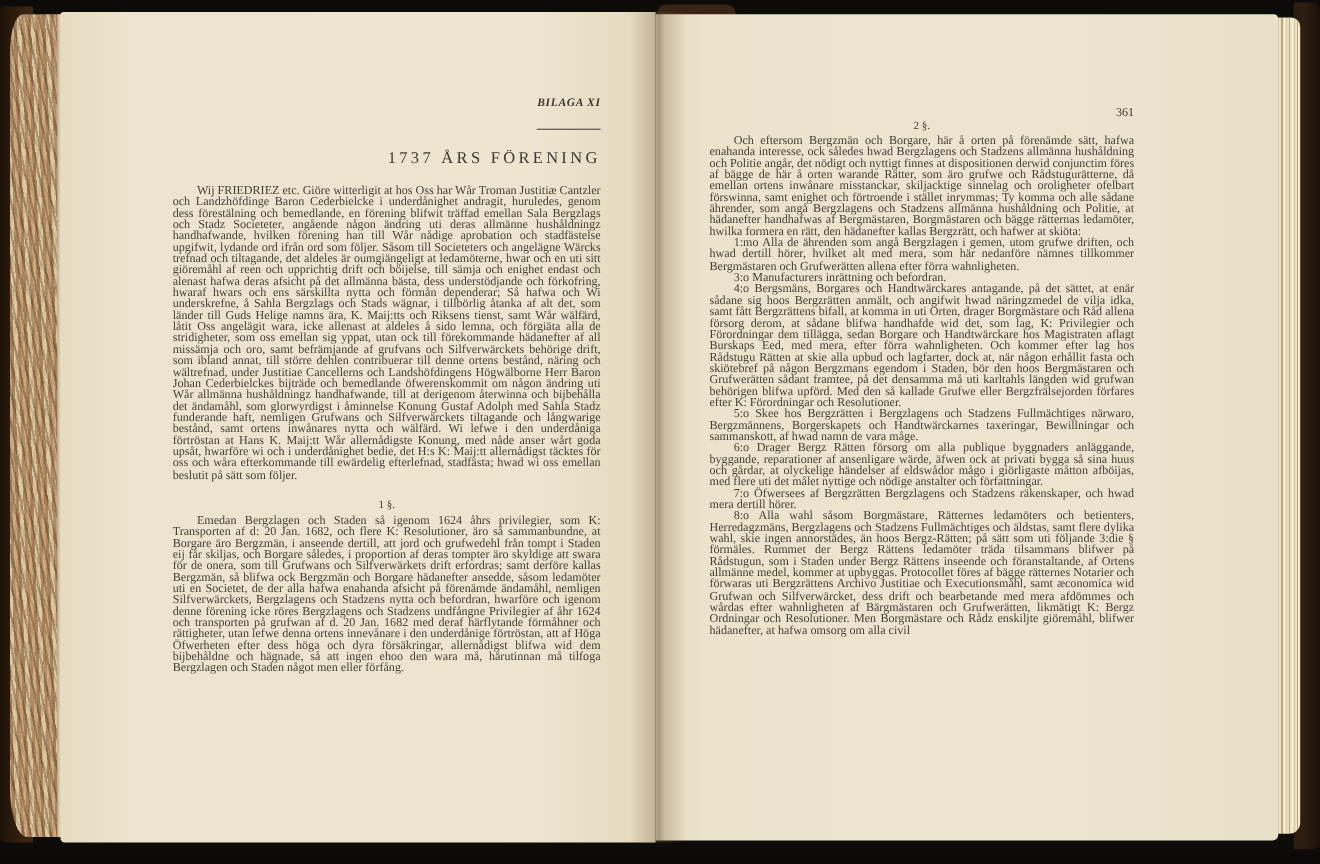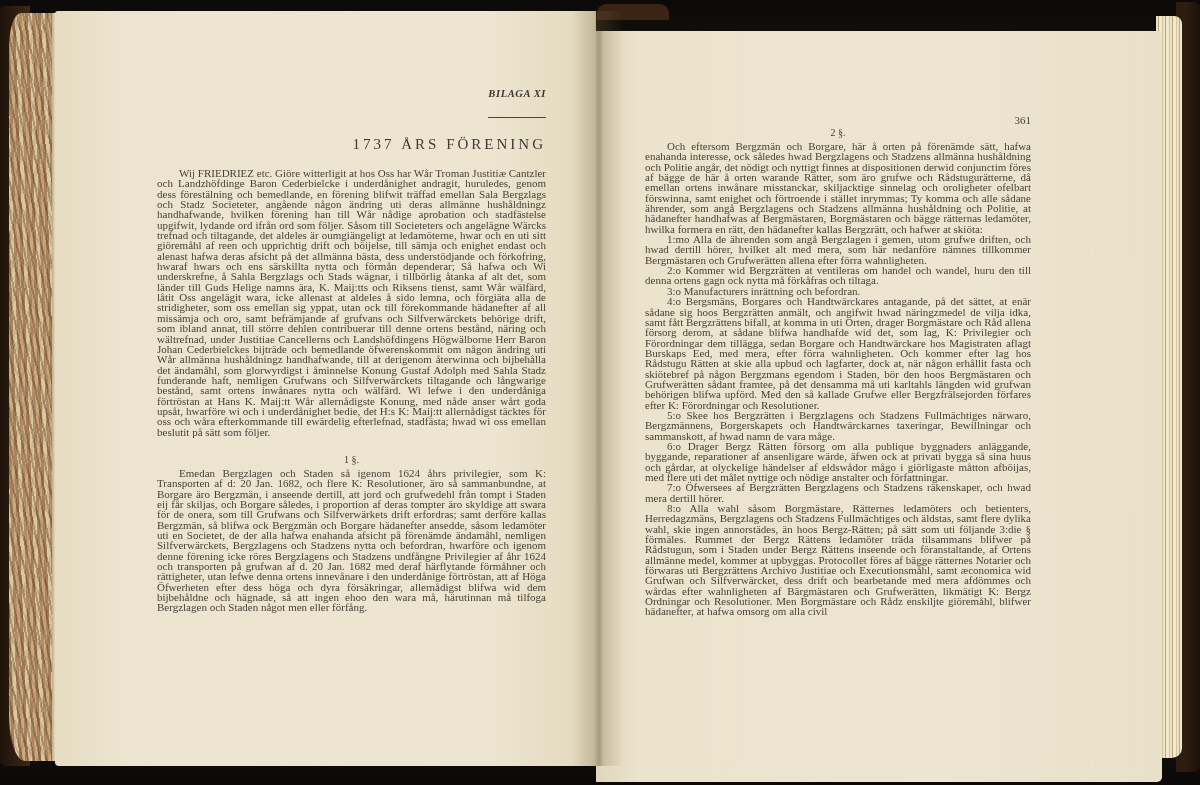--- a/index.html
+++ b/index.html
@@ -31,21 +31,21 @@
   
   .edge-right{position:absolute;left:1156px;top:16px;width:26px;height:742px;
       border-radius:0 8px 10px 0;
       background:repeating-linear-gradient(90deg,#ebe1c6 0 2px,#bfa77c 2px 3px,#f1e8d0 3px 6px,#d6c49e 6px 7px);}
 
   
   .page{position:absolute;background:#ebe3cc;}
   .page-left{left:55px;top:11px;width:541px;height:755px;border-radius:3px 0 0 4px;
       background:linear-gradient(90deg,#e5dcc2 0%,#ece4ce 12%,#ede5d0 80%,#e2d8bc 100%);}
   .page-right{left:596px;top:13px;width:566px;height:751px;border-radius:0 4px 5px 0;
-      background:linear-gradient(90deg,#e0d6ba 0%,#ebe3cc 8%,#ede5d0 60%,#e9e0c9 100%);margin-top:18px;}
+      background:linear-gradient(90deg,#e0d6ba 0%,#ebe3cc 8%,#ede5d0 60%,#e9e0c9 100%);}
   .gutter{position:absolute;left:572px;top:11px;width:52px;height:755px;pointer-events:none;
       background:linear-gradient(90deg,rgba(0,0,0,0),rgba(120,98,64,.28) 42%,rgba(86,68,42,.42) 52%,rgba(120,98,64,.22) 62%,rgba(0,0,0,0));}
 
   
   .textcol{position:absolute;color:#454239;}
   .left-text{left:102px;top:77px;width:389px;}
   .right-text{left:49px;top:83px;width:386px;}
   .running-header{text-align:right;font-size:10.5px;font-weight:bold;font-style:italic;
       letter-spacing:.6px;color:#3b382f;height:14px;}
   .running-header span{border-bottom:1.5px solid #4a463c;padding-bottom:18px;}
@@ -82,21 +82,20 @@
       <p class="para indent sect-body">Emedan Bergzlagen och Staden så igenom 1624 åhrs privilegier, som K: Transporten af d: 20 Jan. 1682, och flere K: Resolutioner, äro så sammanbundne, at Borgare äro Bergzmän, i anseende dertill, att jord och grufwedehl från tompt i Staden eij får skiljas, och Borgare således, i proportion af deras tompter äro skyldige att swara för de onera, som till Grufwans och Silfverwärkets drift erfordras; samt derföre kallas Bergzmän, så blifwa ock Bergzmän och Borgare hädanefter ansedde, såsom ledamöter uti en Societet, de der alla hafwa enahanda afsicht på förenämde ändamåhl, nemligen Silfverwärckets, Bergzlagens och Stadzens nytta och befordran, hwarföre och igenom denne förening icke röres Bergzlagens och Stadzens undfångne Privilegier af åhr 1624 och transporten på grufwan af d. 20 Jan. 1682 med deraf härflytande förmåhner och rättigheter, utan lefwe denna ortens innevånare i den underdånige förtröstan, att af Höga Öfwerheten efter dess höga och dyra försäkringar, allernådigst blifwa wid dem bijbehåldne och hägnade, så att ingen ehoo den wara må, härutinnan må tilfoga Bergzlagen och Staden något men eller förfång.</p>
     </div>
   </div>
 
   <div class="page page-right">
     <div class="textcol right-text">
       <div class="pagenum">361</div>
       <div class="sect2-head">2 §.</div>
       <p class="para indent sect-body">Och eftersom Bergzmän och Borgare, här å orten på förenämde sätt, hafwa enahanda interesse, ock således hwad Bergzlagens och Stadzens allmänna hushåldning och Politie angår, det nödigt och nyttigt finnes at dispositionen derwid conjunctim föres af bägge de här å orten warande Rätter, som äro grufwe och Rådstugurätterne, då emellan ortens inwånare misstanckar, skiljacktige sinnelag och oroligheter ofelbart förswinna, samt enighet och förtroende i stället inrymmas; Ty komma och alle sådane ährender, som angå Bergzlagens och Stadzens allmänna hushåldning och Politie, at hädanefter handhafwas af Bergmästaren, Borgmästaren och bägge rätternas ledamöter, hwilka formera en rätt, den hädanefter kallas Bergzrätt, och hafwer at skiöta:</p>
       <p class="para indent">1:mo Alla de ährenden som angå Bergzlagen i gemen, utom grufwe driften, och hwad dertill hörer, hvilket alt med mera, som här nedanföre nämnes tillkommer Bergmästaren och Grufwerätten allena efter förra wahnligheten.</p>
-      <p class="para indent">2:o Kommer wid Bergzrätten at ventileras om handel och wandel, huru den till denna ortens gagn ock nytta må förkåfras och tiltaga.</p>
       <p class="para indent">3:o Manufacturers inrättning och befordran.</p>
       <p class="para indent">4:o Bergsmäns, Borgares och Handtwärckares antagande, på det sättet, at enär sådane sig hoos Bergzrätten anmält, och angifwit hwad näringzmedel de vilja idka, samt fått Bergzrättens bifall, at komma in uti Orten, drager Borgmästare och Råd allena försorg derom, at sådane blifwa handhafde wid det, som lag, K: Privilegier och Förordningar dem tillägga, sedan Borgare och Handtwärckare hos Magistraten aflagt Burskaps Eed, med mera, efter förra wahnligheten.  Och kommer efter lag hos Rådstugu Rätten at skie alla upbud och lagfarter, dock at, när någon erhållit fasta och skiötebref på någon Bergzmans egendom i Staden, bör den hoos Bergmästaren och Grufwerätten sådant framtee, på det densamma må uti karltahls längden wid grufwan behörigen blifwa upförd. Med den så kallade Grufwe eller Bergzfrälsejorden förfares efter K: Förordningar och Resolutioner.</p>
       <p class="para indent">5:o Skee hos Bergzrätten i Bergzlagens och Stadzens Fullmächtiges närwaro, Bergzmännens, Borgerskapets och Handtwärckarnes taxeringar, Bewillningar och sammanskott, af hwad namn de vara måge.</p>
       <p class="para indent">6:o Drager Bergz Rätten försorg om alla publique byggnaders anläggande, byggande, reparationer af ansenligare wärde, äfwen ock at privati bygga så sina huus och gårdar, at olyckelige händelser af eldswådor mågo i giörligaste måtton afböijas, med flere uti det målet nyttige och nödige anstalter och författningar.</p>
       <p class="para indent">7:o Öfwersees af Bergzrätten Bergzlagens och Stadzens räkenskaper, och hwad mera dertill hörer.</p>
       <p class="para indent">8:o Alla wahl såsom Borgmästare, Rätternes ledamöters och betienters, Herredagzmäns, Bergzlagens och Stadzens Fullmächtiges och äldstas, samt flere dylika wahl, skie ingen annorstädes, än hoos Bergz-Rätten; på sätt som uti följande 3:die § förmäles. Rummet der Bergz Rättens ledamöter träda tilsammans blifwer på Rådstugun, som i Staden under Bergz Rättens inseende och föranstaltande, af Ortens allmänne medel, kommer at upbyggas.  Protocollet föres af bägge rätternes Notarier och förwaras uti Bergzrättens Archivo Justitiae och Executionsmåhl, samt æconomica wid Grufwan och Silfverwärcket, dess drift och bearbetande med mera afdömmes och wårdas efter wahnligheten af Bärgmästaren och Grufwerätten, likmätigt K: Bergz Ordningar och Resolutioner.  Men Borgmästare och Rådz enskiljte giöremåhl, blifwer hädanefter, at hafwa omsorg om alla civil</p>
     </div>
   </div>
 
   <div class="gutter"></div>

